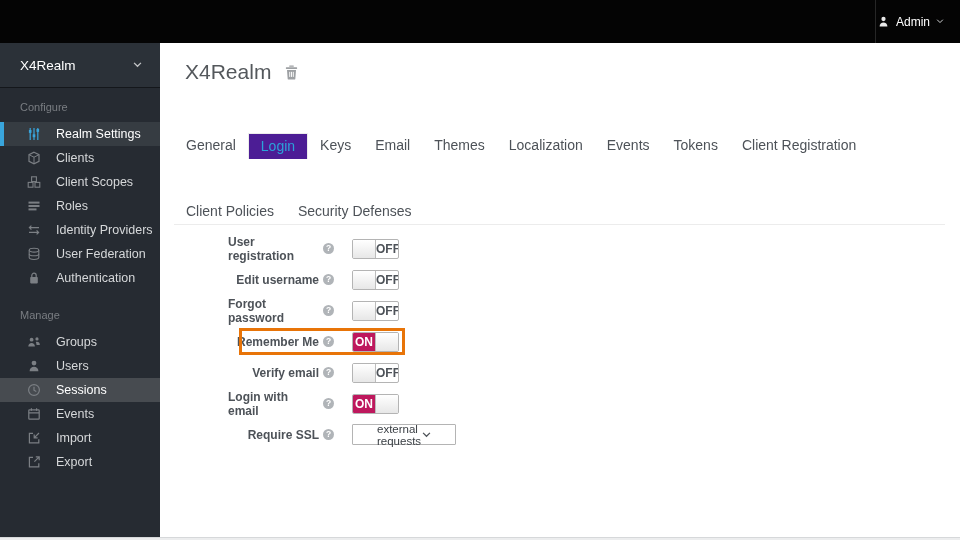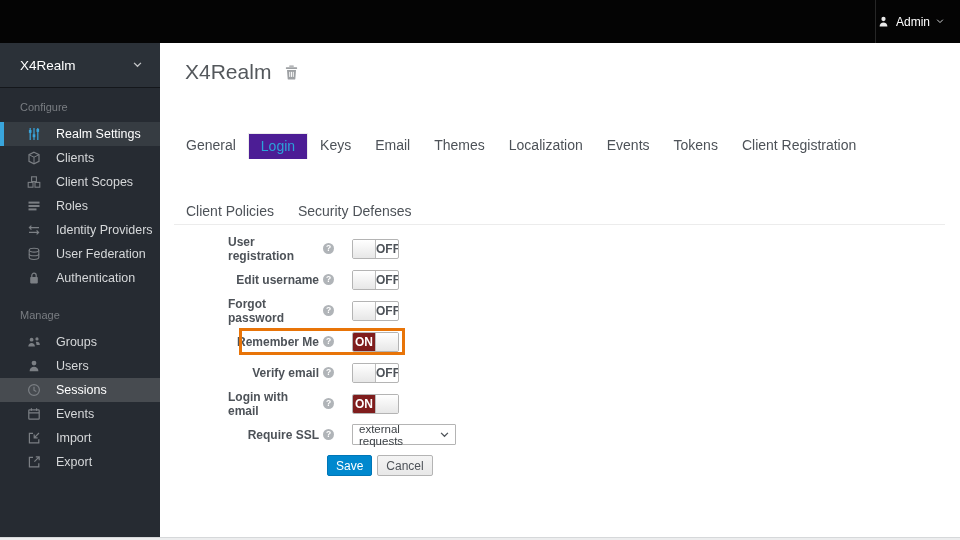--- a/index.html
+++ b/index.html
@@ -45,27 +45,27 @@
   .q-icon{width:11px;height:11px;border-radius:50%;background:#b0b4b8;color:#fff;font-size:8.5px;line-height:11px;
     text-align:center;font-weight:bold;flex:0 0 11px;}
   .control{margin-left:18px;display:flex;align-items:center;}
 
   .toggle{width:47px;height:20px;box-sizing:border-box;border:1px solid #b4b4b4;border-radius:2px;display:flex;
     overflow:hidden;background:#fff;cursor:pointer;}
   .knob{flex:0 0 22px;background:linear-gradient(#ffffff,#e7e7e7);}
   .toggle.off .knob{border-right:1px solid #bcbcbc;}
   .toggle.on .knob{border-left:1px solid #bcbcbc;}
   .t-label{flex:1;display:flex;align-items:center;justify-content:center;font-size:12px;font-weight:bold;color:#4d5258;}
-  .toggle.on .t-label{background:#7f1d1d;color:#fff;}
+  .toggle.on .t-label{background:#be185d;color:#fff;}
 
   .highlight-ring{position:absolute;left:11px;top:2px;width:166px;height:27px;box-sizing:border-box;
     border:3px solid #e87408;pointer-events:none;}
 
   .ssl-select{width:104px;height:21px;box-sizing:border-box;border:1px solid #b4b4b4;border-radius:1px;background:#fff;
-    display:flex;align-items:center;justify-content:space-between;padding:0 6px;font-size:11.5px;color:#3a3f44;cursor:pointer;}
+    display:flex;align-items:center;justify-content:space-between;padding:0 24px;font-size:11.5px;color:#3a3f44;cursor:pointer;}
   .ssl-select .caret{color:#4d5258;display:flex;}
 
   .buttons-row{display:flex;align-items:center;height:31px;margin-left:124px;padding-left:18px;gap:5px;}
   .btn{font-size:12px;height:21px;box-sizing:border-box;padding:0 8px;border-radius:2px;display:flex;align-items:center;cursor:pointer;}
   .btn-save{background:#0088ce;border:1px solid #0076b7;color:#fff;}
   .btn-cancel{background:linear-gradient(#f4f4f4,#e8e8e8);border:1px solid #b4b4b4;color:#4d5258;}
 
   .bottom-strip{position:absolute;left:0;top:537px;width:960px;height:3px;background:#ecedee;border-top:1px solid #d6d8da;box-sizing:border-box;}
 
   svg{display:block;}
@@ -389,22 +389,18 @@
             <span>external requests</span>
             <span class="caret">
               <svg width="9" height="6" viewBox="0 0 10 7">
                   <path d="M1 1l4 4 4-4" fill="none" stroke="#4d5258" stroke-width="1.4"></path>
                 </svg>
             </span>
           </span>
         </span>
       </div>
 
-      <div class="buttons-row">
-        <span class="btn btn-save">Save</span>
-        <span class="btn btn-cancel">Cancel</span>
-      </div>
 
     </div>
   </div>
 
   <div class="bottom-strip"></div>
 </div>
 
 </body></html>

